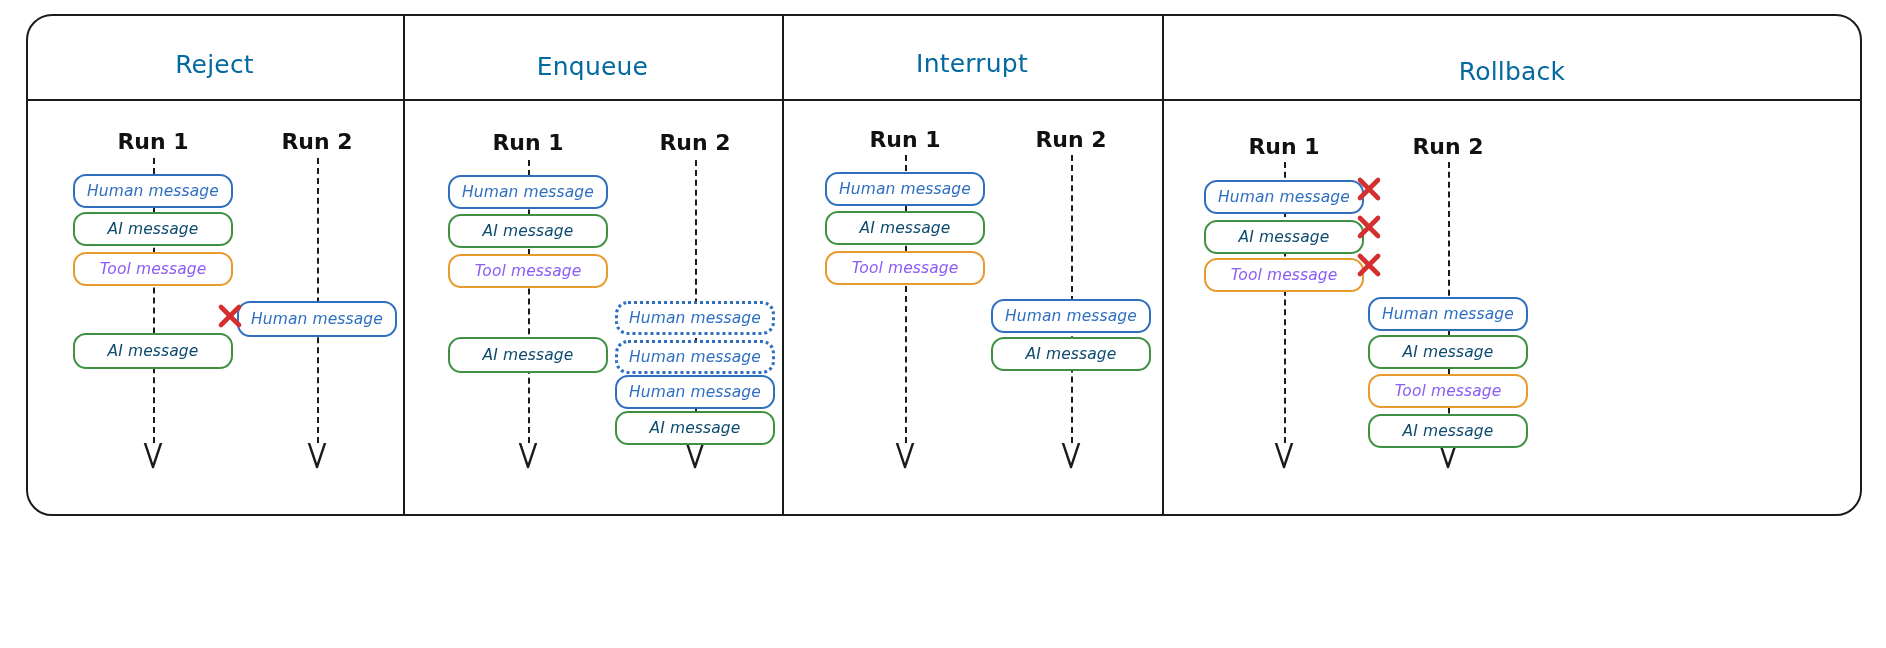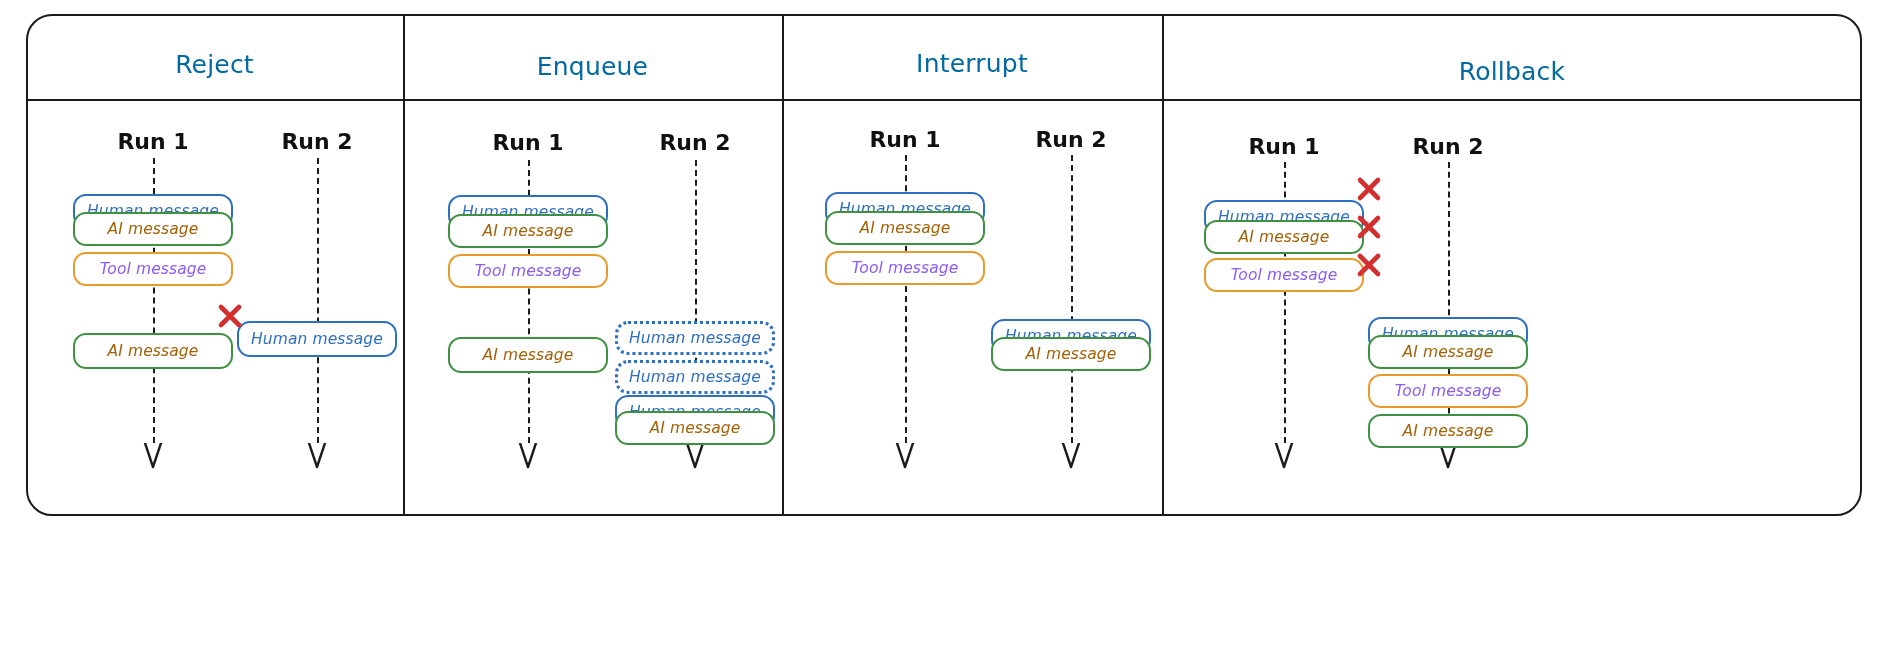--- a/index.html
+++ b/index.html
@@ -22,22 +22,22 @@
       font-family:"DejaVu Sans",sans-serif;font-weight:700;white-space:nowrap;}
 
   .timeline{position:absolute;width:0;border-left:2.6px dashed #1b1b1b;}
 
   .arrowhead{position:absolute;width:22px;height:26px;}
 
   .msg{position:absolute;box-sizing:border-box;display:flex;align-items:center;
        justify-content:center;border-radius:13px;background:#fff;
        font-family:"DejaVu Sans",sans-serif;font-size:15.5px;font-style:italic;
        white-space:nowrap;letter-spacing:.1px;}
-  .msg.human{border:2.8px solid #2f6fc0;color:#2f6fc0;margin-top:20px;}
-  .msg.ai{border:2.8px solid #3f9141;color:#a16207;}
+  .msg.human{border:2.8px solid #2f6fc0;color:#2f6fc0;}
+  .msg.ai{border:2.8px solid #3f9141;color:#0c4a6e;}
   .msg.tool{border:2.8px solid #e89a2c;color:#8b5cf6;}
   .msg.queued{border-style:dotted;border-width:3.2px;}
 
   .xmark{position:absolute;width:26px;height:26px;}
 
   .layer-boxes{position:absolute;left:16px;top:0;width:100%;height:100%;}
 </style>
 </head>
 <body>
 

